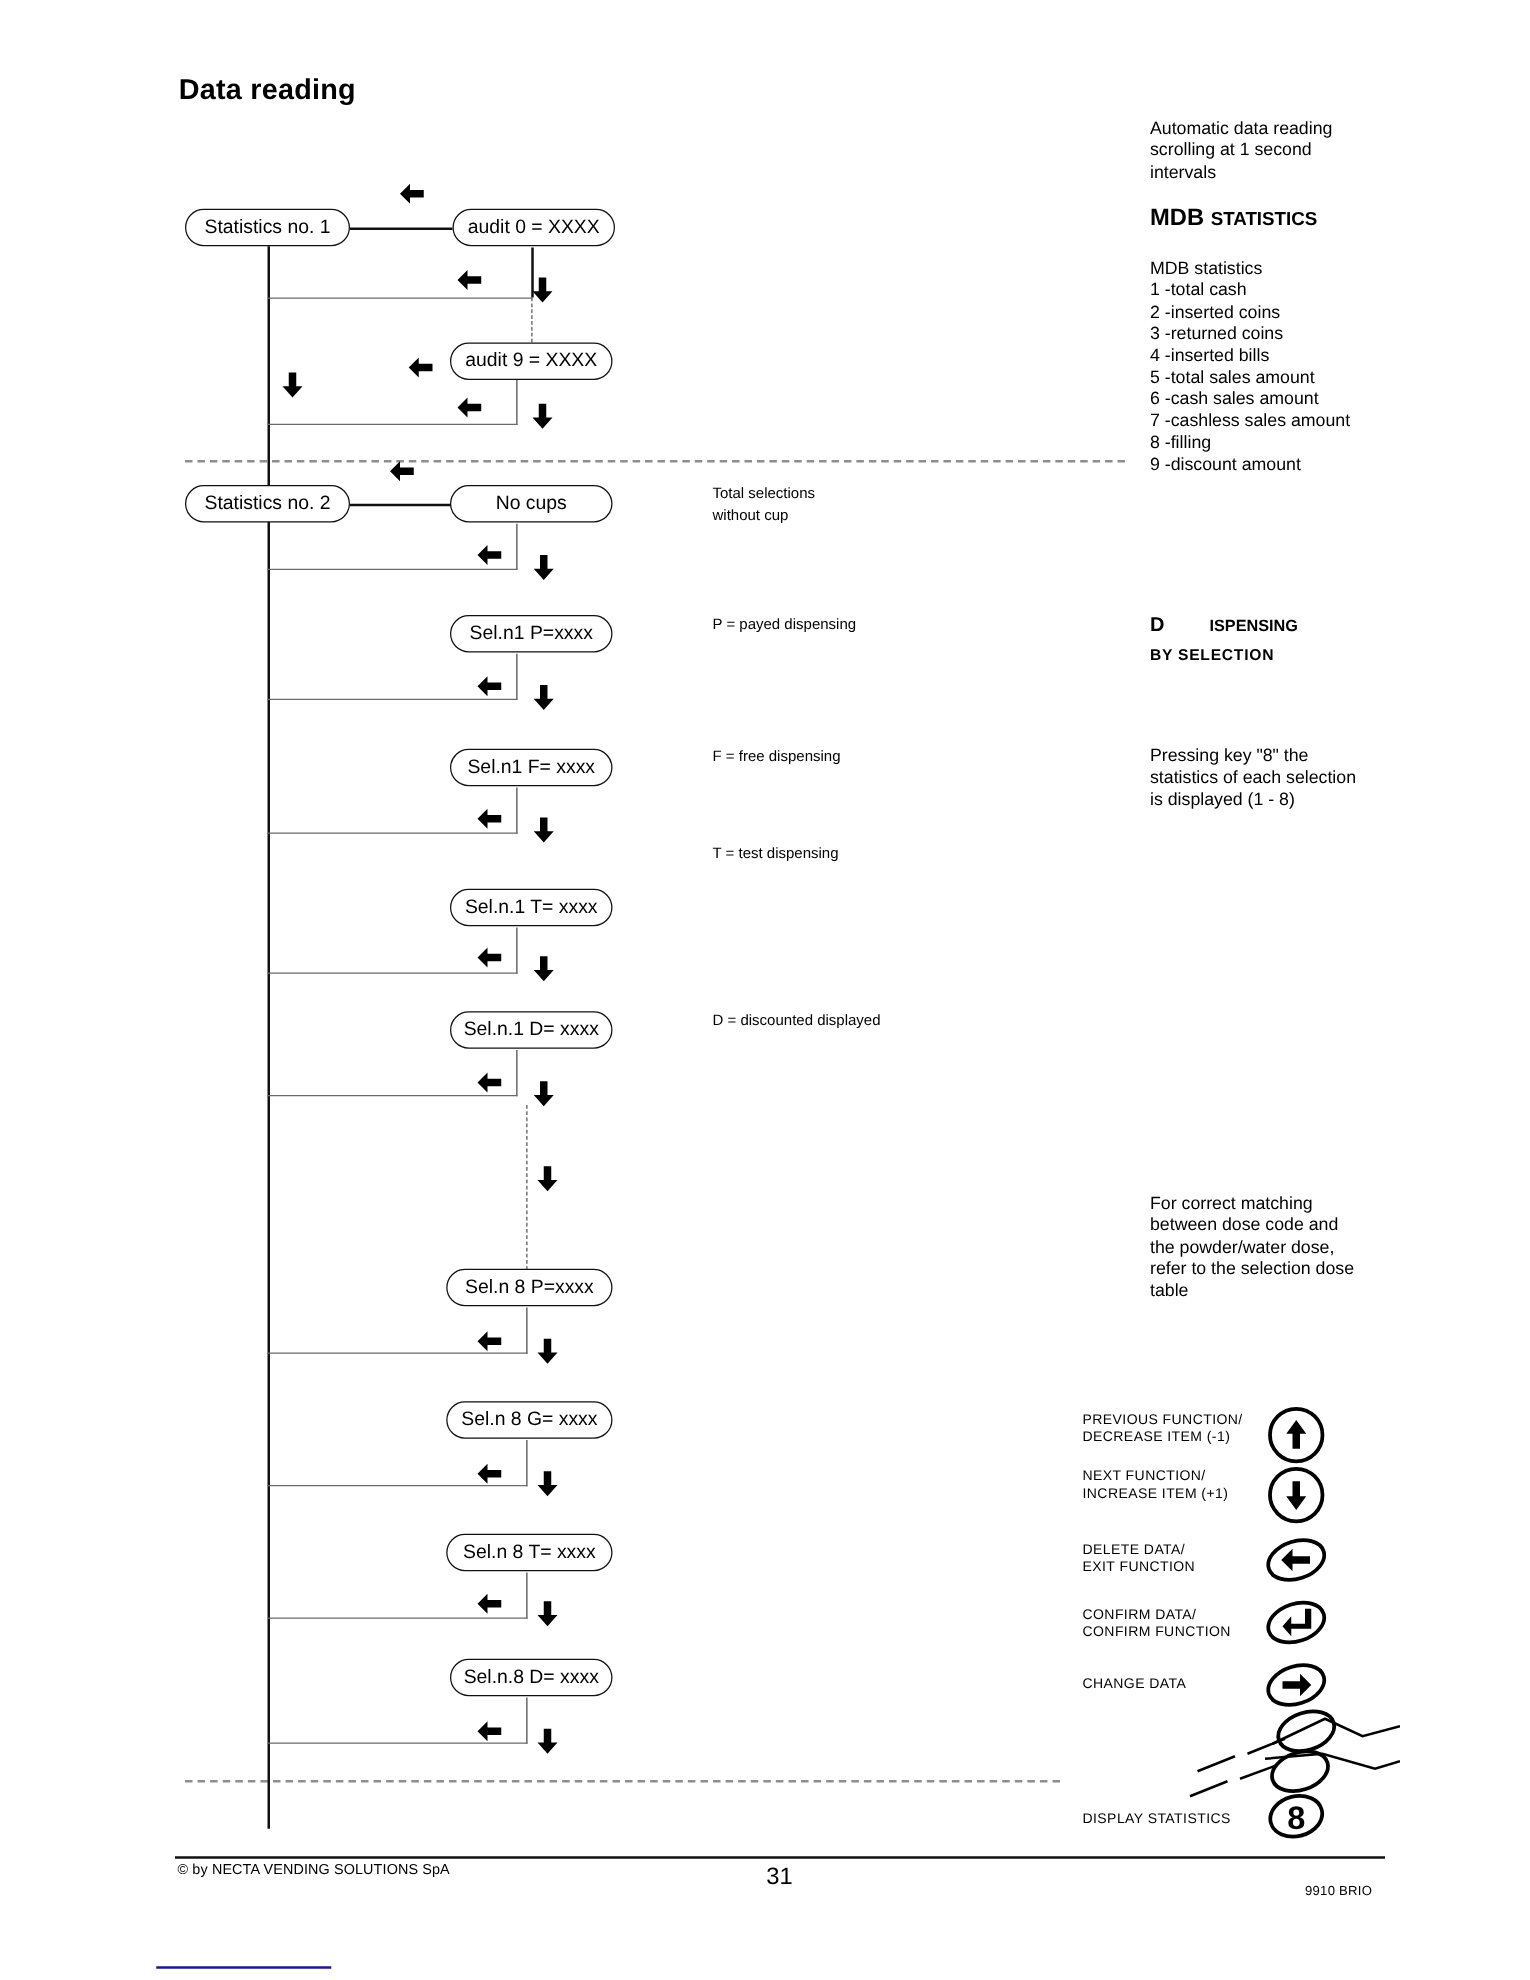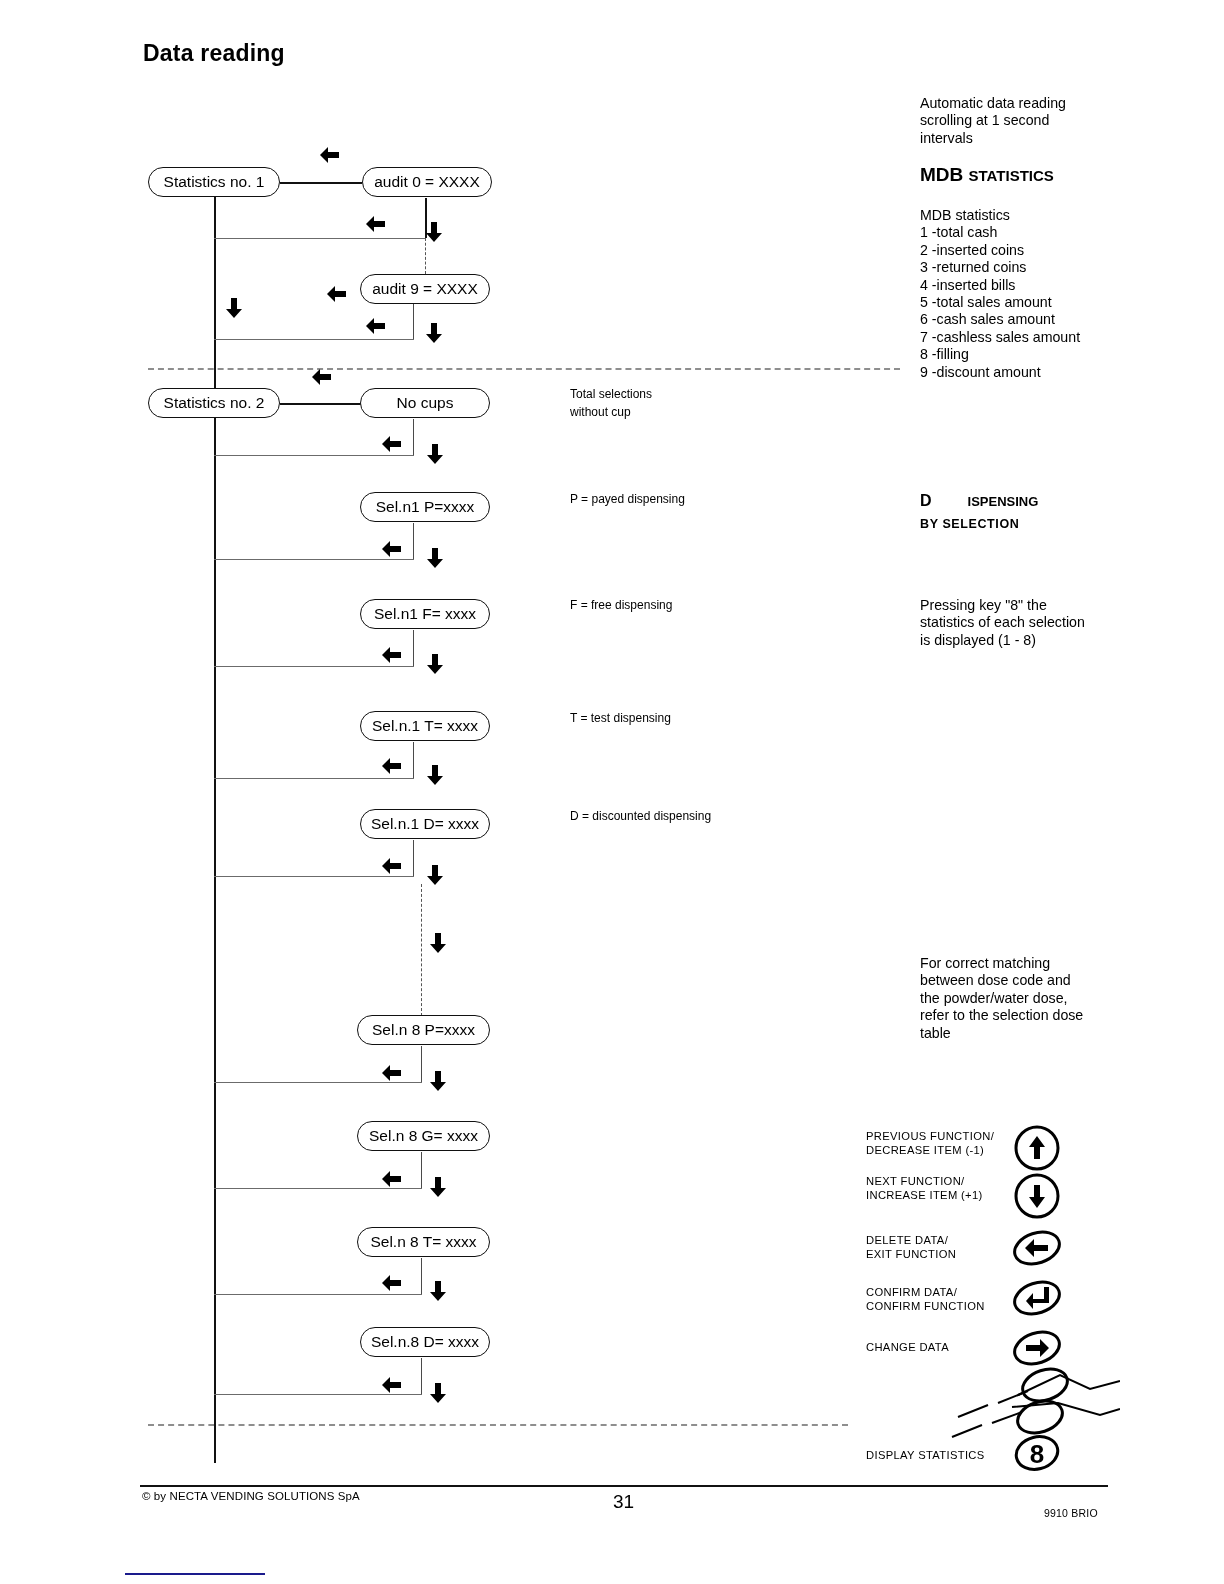--- a/index.html
+++ b/index.html
@@ -3,21 +3,21 @@
 <meta charset="utf-8">
 <style>
   html,body{margin:0;padding:0;background:#fff;}
   body{
     width:1224px;height:1584px;position:relative;overflow:hidden;
     font-family:"Liberation Sans","DejaVu Sans",sans-serif;color:#000;
   }
   .abs{position:absolute;}
 
   
-  #page-title{left:143px;top:40px;font-size:23px;font-weight:bold;letter-spacing:.2px;text-align:center;}
+  #page-title{left:143px;top:58px;font-size:23px;font-weight:bold;letter-spacing:.2px;text-align:center;}
 
   
   .box{
     position:absolute;height:30px;border:1.4px solid #111;border-radius:15px;
     background:#fff;display:flex;align-items:center;justify-content:center;
     font-size:15.5px;white-space:nowrap;box-sizing:border-box;
   }
 
   
   .vline{position:absolute;width:1.6px;background:#111;}
@@ -255,22 +255,22 @@
 <div class="box" style="left:360px;top:809px;width:130px;">Sel.n.1 D= xxxx</div>
 <div class="box" style="left:357px;top:1015px;width:133px;">Sel.n 8 P=xxxx</div>
 <div class="box" style="left:357px;top:1121px;width:133px;">Sel.n 8 G= xxxx</div>
 <div class="box" style="left:357px;top:1227px;width:133px;">Sel.n 8 T= xxxx</div>
 <div class="box" style="left:360px;top:1327px;width:130px;">Sel.n.8 D= xxxx</div>
 
 <div class="note" style="left:570px;top:386px;">Total selections
 without cup</div>
 <div class="note" style="left:570px;top:491px;">P = payed dispensing</div>
 <div class="note" style="left:570px;top:597px;">F = free dispensing</div>
-<div class="note" style="left:570px;top:710px;">T = test dispensing</div>
-<div class="note" style="left:570px;top:808px;">D = discounted dispensing</div>
+<div class="note" style="left:570px;top:674px;">T = test dispensing</div>
+<div class="note" style="left:570px;top:808px;">D = discounted displayed</div>
 
 <div class="rnote" style="left:920px;top:95px;width:185px;">Automatic data reading
 scrolling at 1 second
 intervals</div>
 
 <div class="hd" style="left:920px;top:164px;">
   <span class="big">MDB</span><span class="big">&nbsp;</span><span class="sc" style="text-transform:uppercase;">Statistics</span>
 </div>
 
 <div class="rnote" style="left:920px;top:207px;width:200px;">MDB statistics

